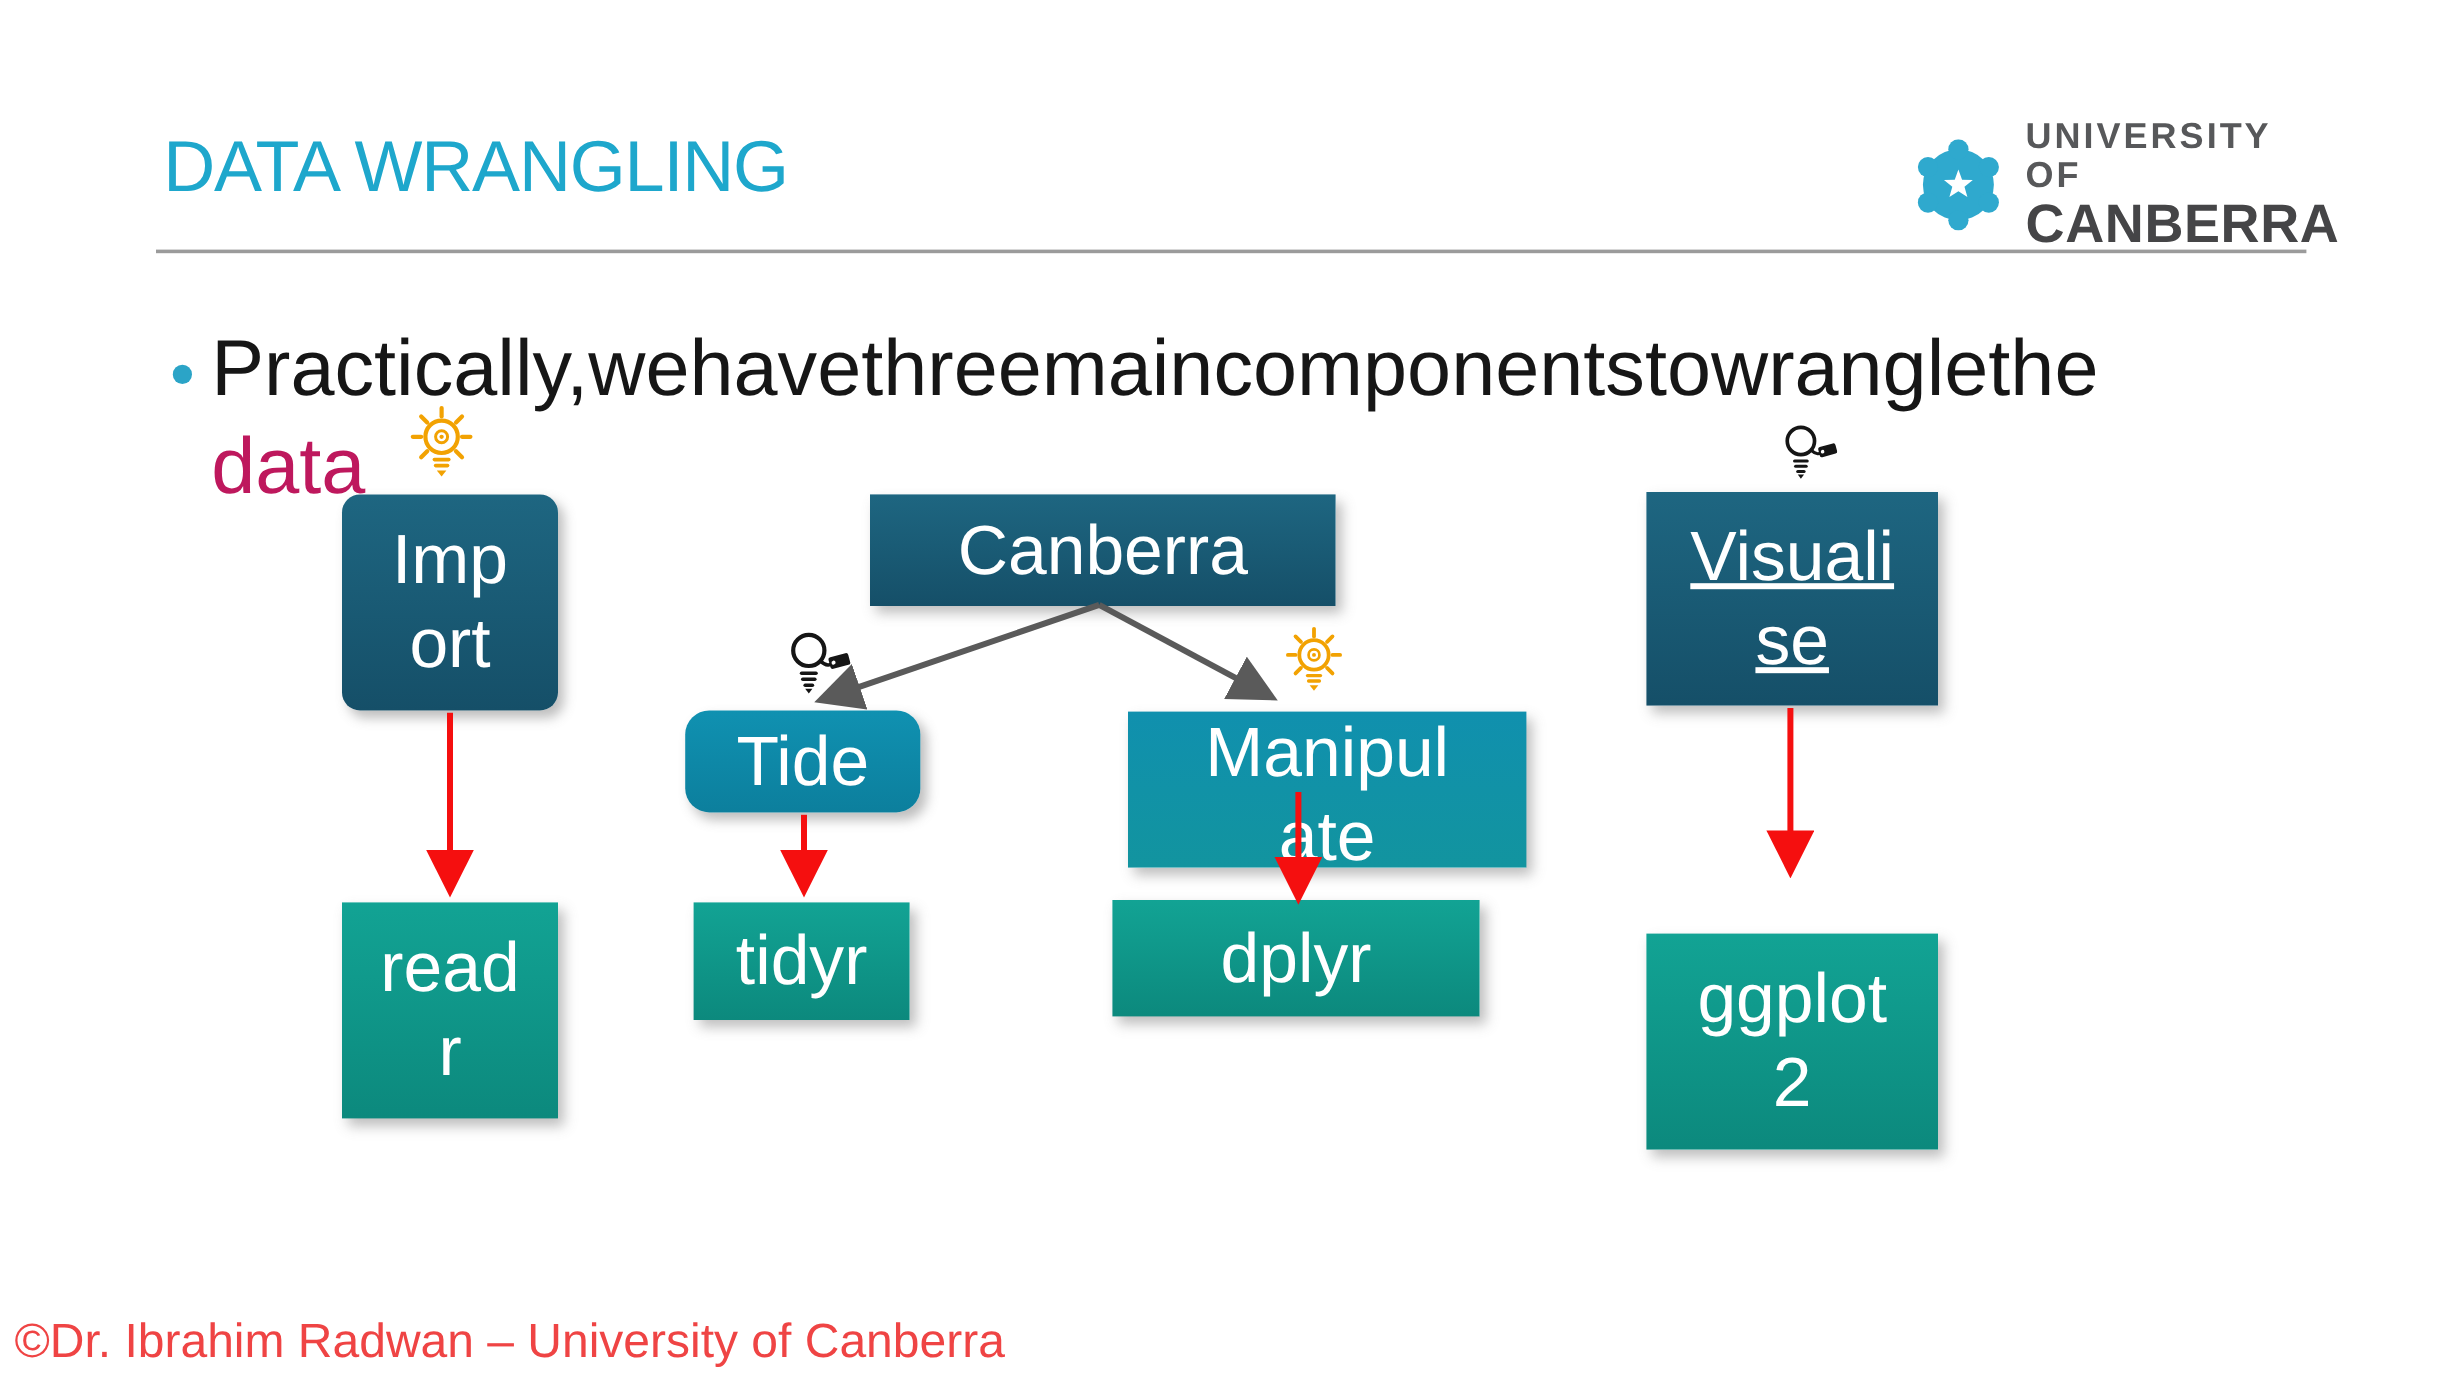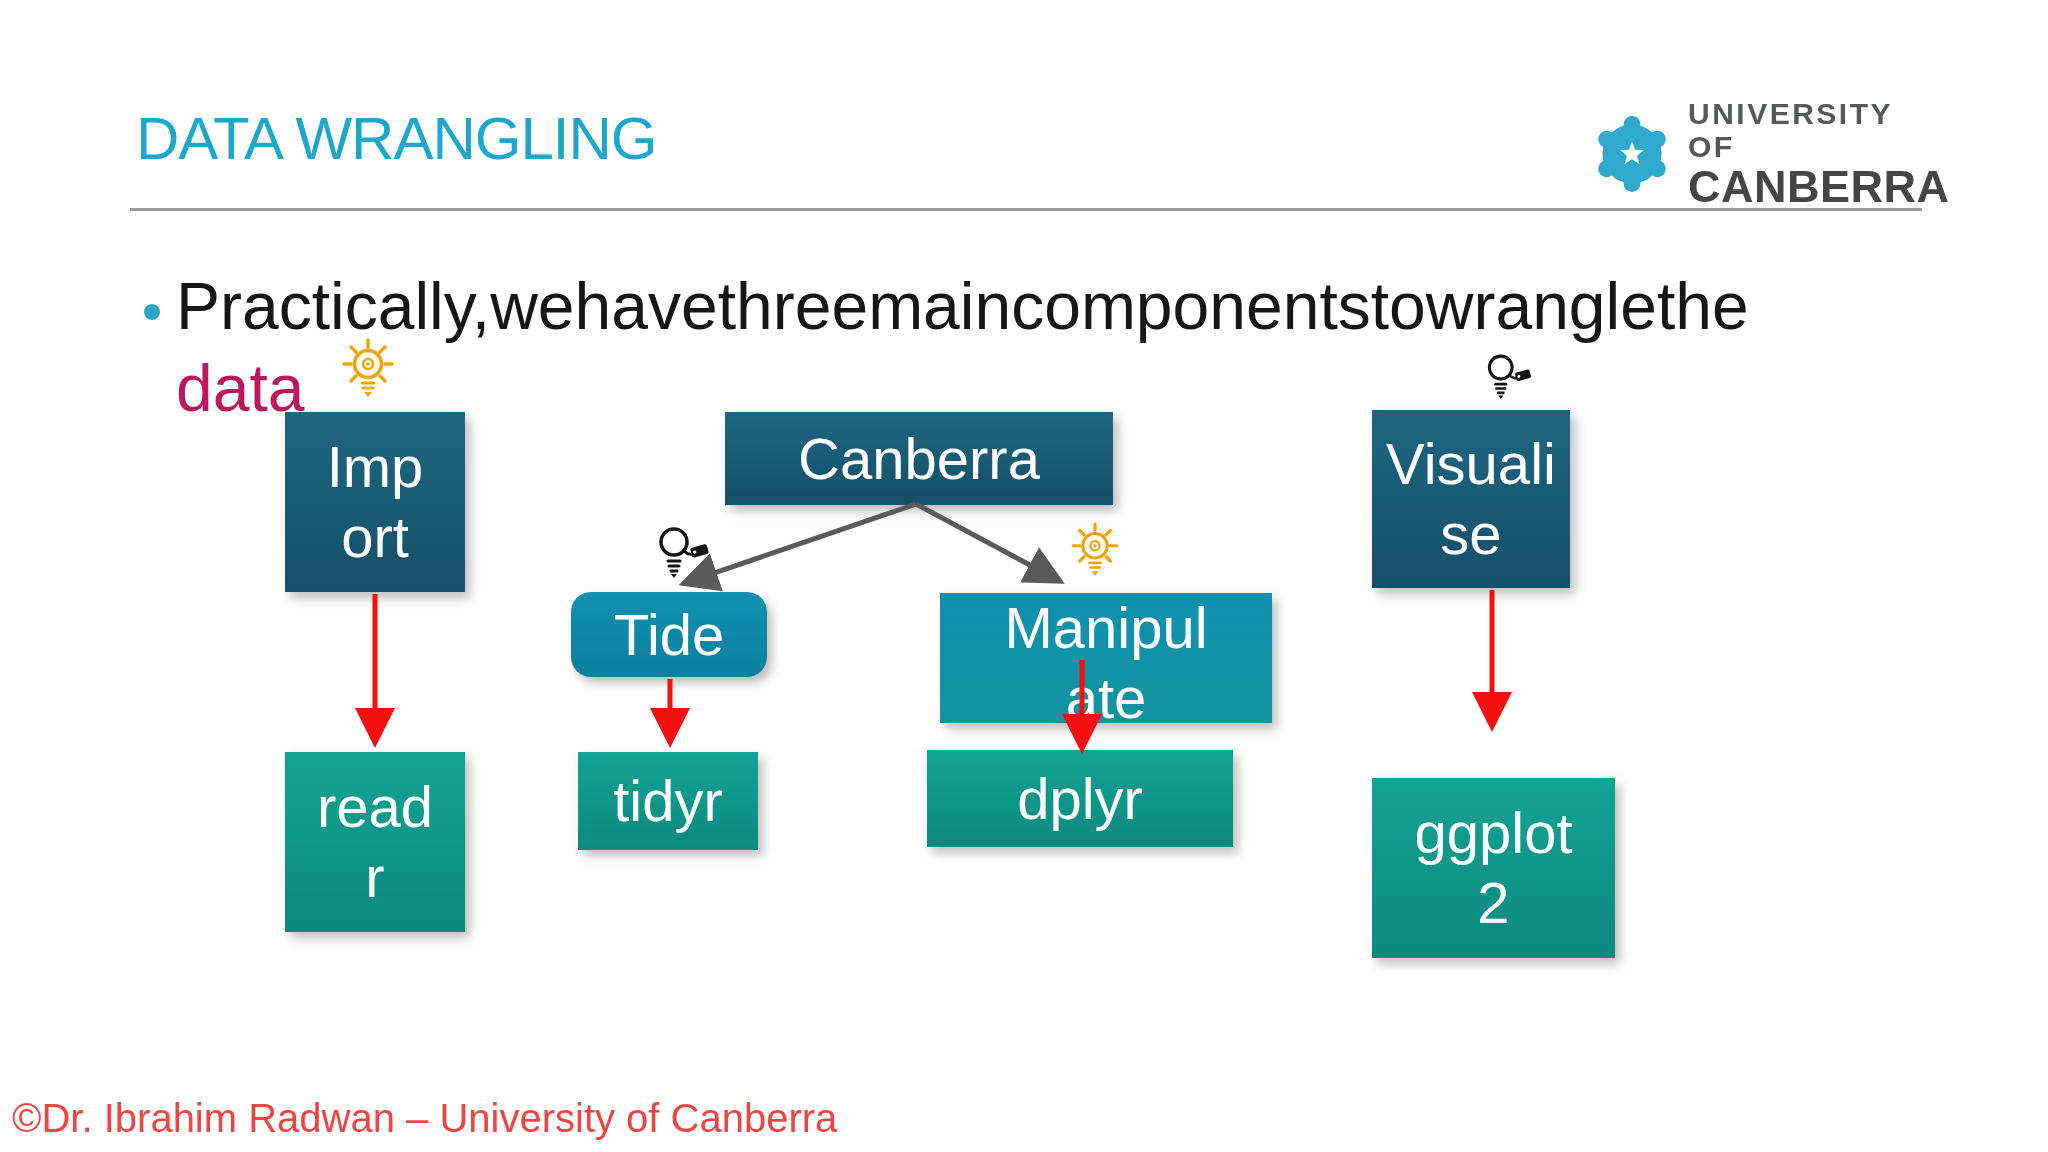--- a/index.html
+++ b/index.html
@@ -29,23 +29,23 @@
   
   .box{
     position:absolute;display:flex;align-items:center;justify-content:center;text-align:center;
     color:#ffffff;font-size:58px;line-height:1.2;
     box-shadow:5px 6px 10px rgba(110,110,110,.45);
   }
   .box.dark {background:linear-gradient(180deg,#1e6681 0%,#154f68 100%);}
   .box.cyan {background:linear-gradient(180deg,#1091b1 0%,#0c7f9d 100%);border-radius:20px;}
   .box.cyan2{background:linear-gradient(180deg,#1090ae 0%,#12949f 100%);}
   .box.green{background:linear-gradient(180deg,#12a394 0%,#0c897d 100%);}
-  .b-import    {left:285px; top:412px; width:180px; height:180px; z-index:1;}
+  .b-import    {left:285px; top:412px; width:180px; height:180px; z-index:1;border-radius:15px;}
   .b-transform {left:725px; top:412px; width:388px; height:93px;  z-index:1;}
-  .b-visualise {left:1372px;top:410px; width:198px; height:178px; z-index:1;}
+  .b-visualise {left:1372px;top:410px; width:243px; height:178px; z-index:1;text-decoration:underline;}
   .b-tide      {left:571px; top:592px; width:196px; height:85px;  z-index:1;}
   .b-manipulate{left:940px; top:593px; width:332px; height:158px; z-index:1;align-items:flex-start;height:130px;}
   .b-readr     {left:285px; top:752px; width:180px; height:180px; z-index:1;}
   .b-tidyr     {left:578px; top:752px; width:180px; height:98px;  z-index:1;}
   .b-dplyr     {left:927px; top:750px; width:306px; height:97px;  z-index:2;}
   .b-ggplot2   {left:1372px;top:736px; width:243px; height:180px; z-index:1;margin-top:42px;}
   
   .overlay{position:absolute;left:0;top:0;width:2048px;height:1152px;z-index:5;pointer-events:none;}
   .icon-abs{position:absolute;z-index:6;}
   .i-bulb1{left:336px; top:338px; width:64px; height:68px;}

